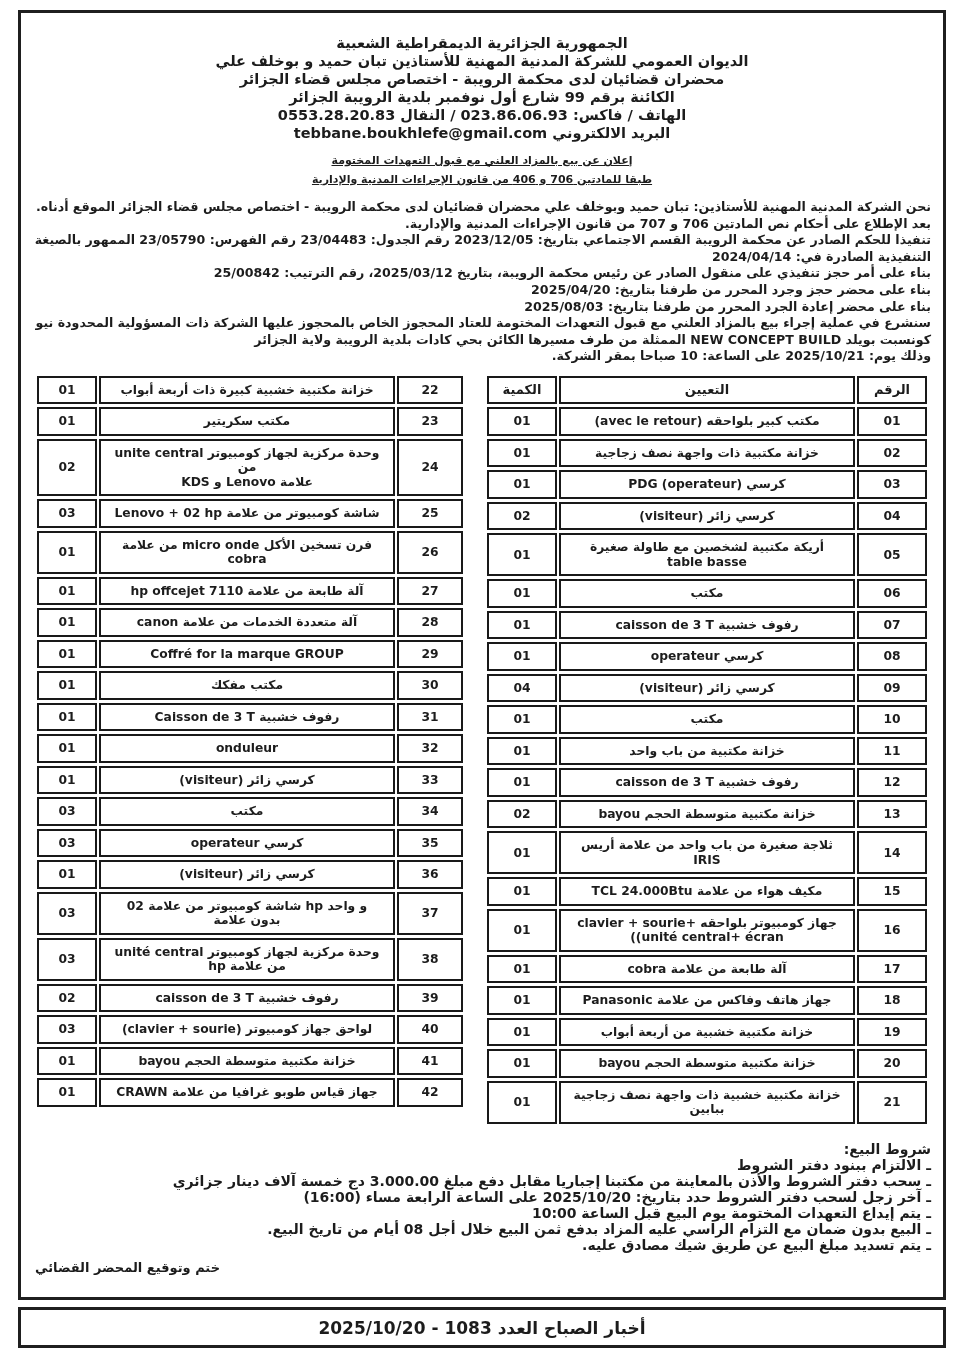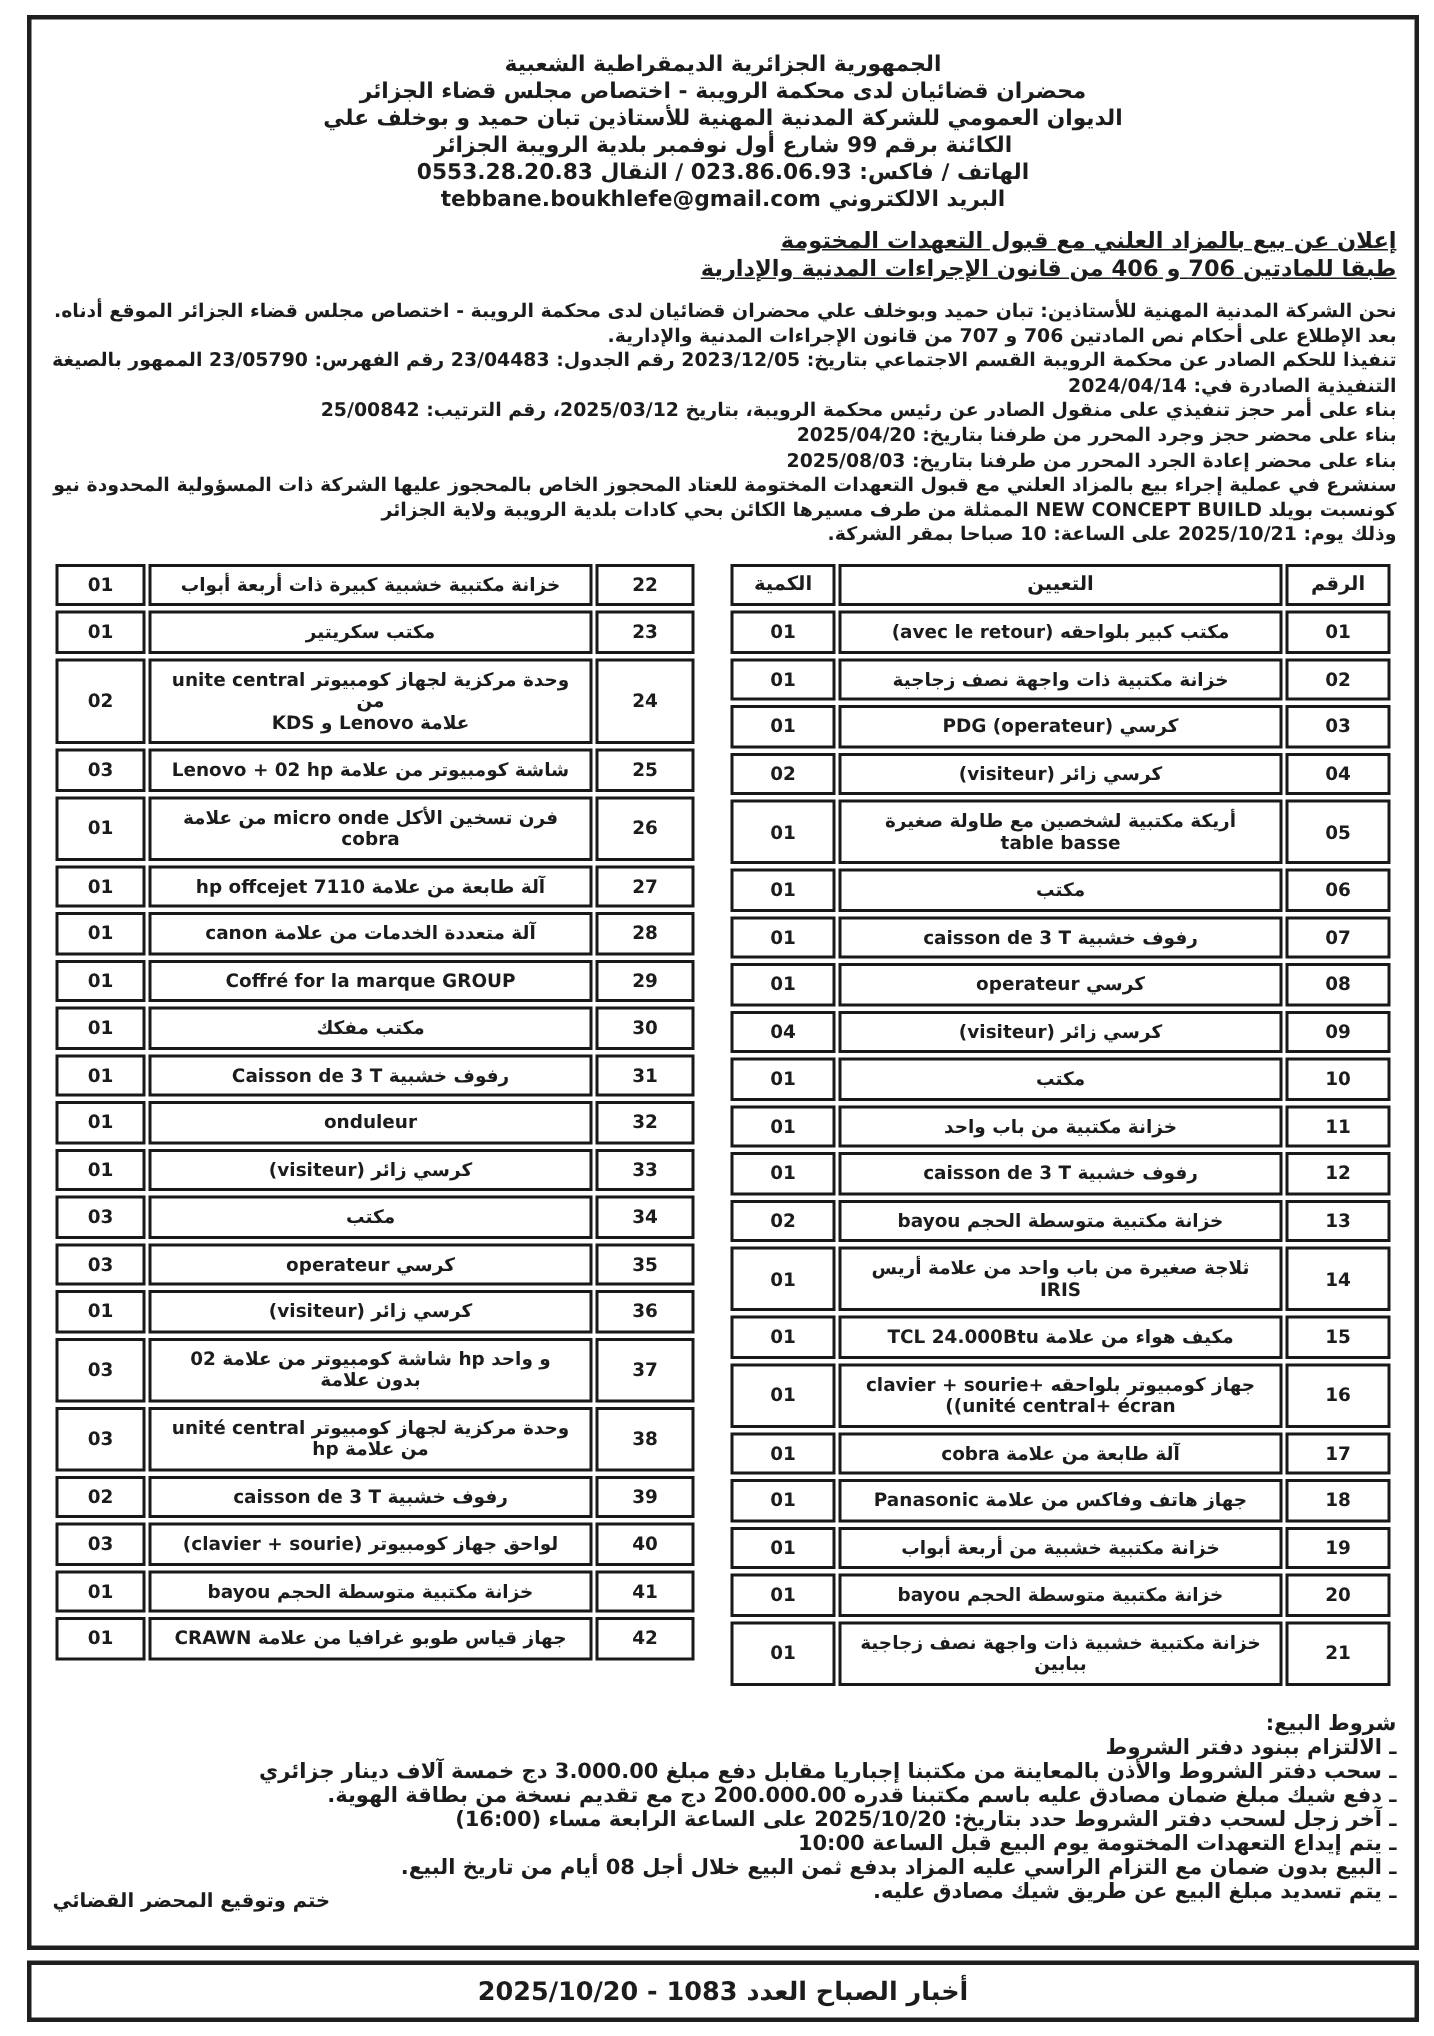--- a/index.html
+++ b/index.html
@@ -12,21 +12,21 @@
   .frame{
     position:absolute;top:10px;left:18px;right:10px;bottom:57px;
     border:3px solid #1f1f1f;
     padding:20px 12px 6px 12px;
     box-sizing:border-box;
     overflow:hidden;
   }
   
   .doc-header{text-align:center;font-size:14.5px;line-height:17px;margin-top:2px;}
   .doc-header .hline{margin:0 0 1px 0;}
-  .doc-title{text-align:right;font-size:15px;line-height:19px;margin-top:9px;}
+  .doc-title{text-align:center;font-size:11px;line-height:19px;margin-top:9px;}
   .doc-title .tline{text-decoration:underline;}
   
   .doc-body{font-size:12.6px;line-height:16.6px;margin-top:10px;text-align:right;}
   .doc-body .para{margin:0;}
   
   .tables-row{direction:ltr;display:flex;justify-content:space-between;align-items:flex-start;margin-top:8px;padding:0 2px 0 2px;}
   table.items{direction:rtl;border-collapse:separate;border-spacing:2px 3px;background:#ffffff;}
   table.left-items{width:430px;}
   table.right-items{width:444px;}
   table.items th, table.items td{
@@ -56,22 +56,22 @@
     font-size:17px;font-weight:700;
   }
 </style>
 </head>
 <body>
 
 <div class="frame">
 
   <div class="doc-header">
     <p class="hline">الجمهورية الجزائرية الديمقراطية الشعبية</p>
+    <p class="hline">الديوان العمومي للشركة المدنية المهنية للأستاذين تبان حميد و بوخلف علي</p>
     <p class="hline">محضران قضائيان لدى محكمة الرويبة - اختصاص مجلس قضاء الجزائر</p>
-    <p class="hline">الديوان العمومي للشركة المدنية المهنية للأستاذين تبان حميد و بوخلف علي</p>
     <p class="hline">الكائنة برقم 99 شارع أول نوفمبر بلدية الرويبة الجزائر</p>
     <p class="hline">الهاتف / فاكس: 023.86.06.93 / النقال 0553.28.20.83</p>
     <p class="hline">البريد الالكتروني tebbane.boukhlefe@gmail.com</p>
   </div>
 
   <div class="doc-title">
     <div class="tline">إعلان عن بيع بالمزاد العلني مع قبول التعهدات المختومة</div>
     <div class="tline">طبقا للمادتين 706 و 406 من قانون الإجراءات المدنية والإدارية</div>
   </div>
 
@@ -329,21 +329,20 @@
             <td>01</td>
           </tr>
         </tbody>
     </table>
   </div>
 
   <div class="conditions">
     <p class="cond-title">شروط البيع:</p>
     <p class="cond-item">ـ الالتزام ببنود دفتر الشروط</p>
     <p class="cond-item">ـ سحب دفتر الشروط والأذن بالمعاينة من مكتبنا إجباريا مقابل دفع مبلغ 3.000.00 دج خمسة آلاف دينار جزائري</p>
-    <p class="cond-item">ـ دفع شيك مبلغ ضمان مصادق عليه باسم مكتبنا قدره 200.000.00 دج مع تقديم نسخة من بطاقة الهوية.</p>
     <p class="cond-item">ـ آخر زجل لسحب دفتر الشروط حدد بتاريخ: 2025/10/20 على الساعة الرابعة مساء (16:00)</p>
     <p class="cond-item">ـ يتم إيداع التعهدات المختومة يوم البيع قبل الساعة 10:00</p>
     <p class="cond-item">ـ البيع بدون ضمان مع التزام الراسي عليه المزاد بدفع ثمن البيع خلال أجل 08 أيام من تاريخ البيع.</p>
     <p class="cond-item">ـ يتم تسديد مبلغ البيع عن طريق شيك مصادق عليه.</p>
   </div>
 
   <div class="stamp-note">ختم وتوقيع المحضر القضائي</div>
 </div>
 
 <div class="footer-bar">

